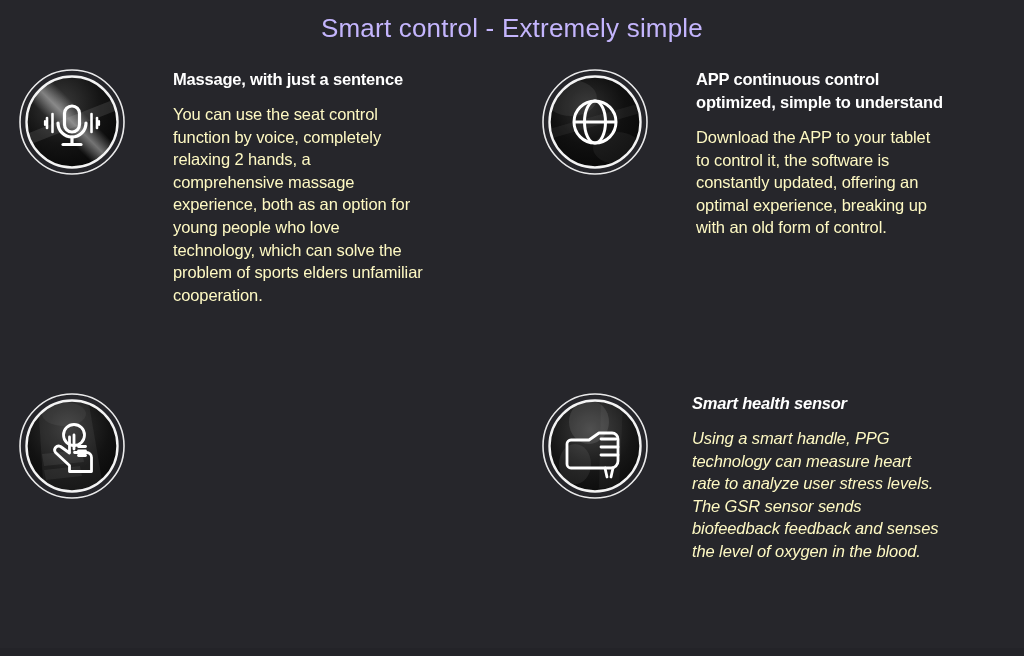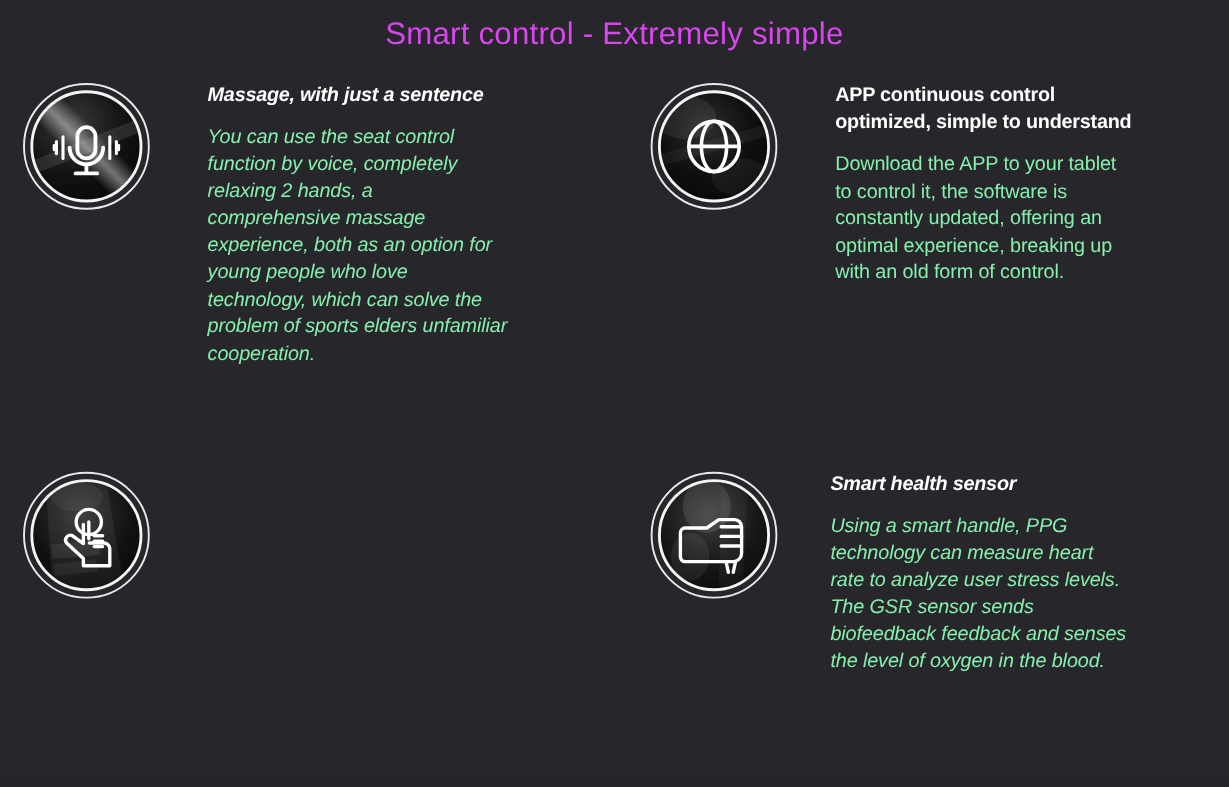--- a/index.html
+++ b/index.html
@@ -21,21 +21,21 @@
     background: #26262b;
   }
   .page-title {
     position: absolute;
     top: 12px;
     left: 0;
     width: 1024px;
     text-align: center;
     font-size: 26px;
     font-weight: 400;
-    color: #d946ef;
+    color: #c4b5fd;
     letter-spacing: 0.2px;
     line-height: 32px;
   }
   .grid {
     position: absolute;
     top: 60px;
     left: 0;
     width: 1024px;
   }
   .feature {
@@ -57,30 +57,30 @@
     font-weight: 700;
     color: #ffffff;
     line-height: 23px;
     margin: 0 0 12px 0;
     letter-spacing: -0.2px;
     font-stretch: condensed;
   }
   .feature-text {
     font-size: 16.5px;
     font-weight: 400;
-    color: #86efac;
+    color: #fef9c3;
     line-height: 22.6px;
     margin: 0;
     letter-spacing: -0.1px;
   }
 
   
   #feat-0 { top: 0px; left: 0px; }
   #feat-0 .feature-icon { top: 8px; left: 18px; }
-  #feat-0 .feature-body { top: 8px; left: 173px; width: 250px; font-style: italic; }
+  #feat-0 .feature-body { top: 8px; left: 173px; width: 250px; }
 
   #feat-1 { top: 0px; left: 0px; }
   #feat-1 .feature-icon { top: 8px; left: 541px; }
   #feat-1 .feature-body { top: 8px; left: 696px; width: 250px; }
 
   #feat-2 { top: 324px; left: 0px; }
   #feat-2 .feature-icon { top: 8px; left: 18px; }
   #feat-2 .feature-body { top: 8px; left: 173px; width: 250px; }
 
   #feat-3 { top: 324px; left: 0px; }

